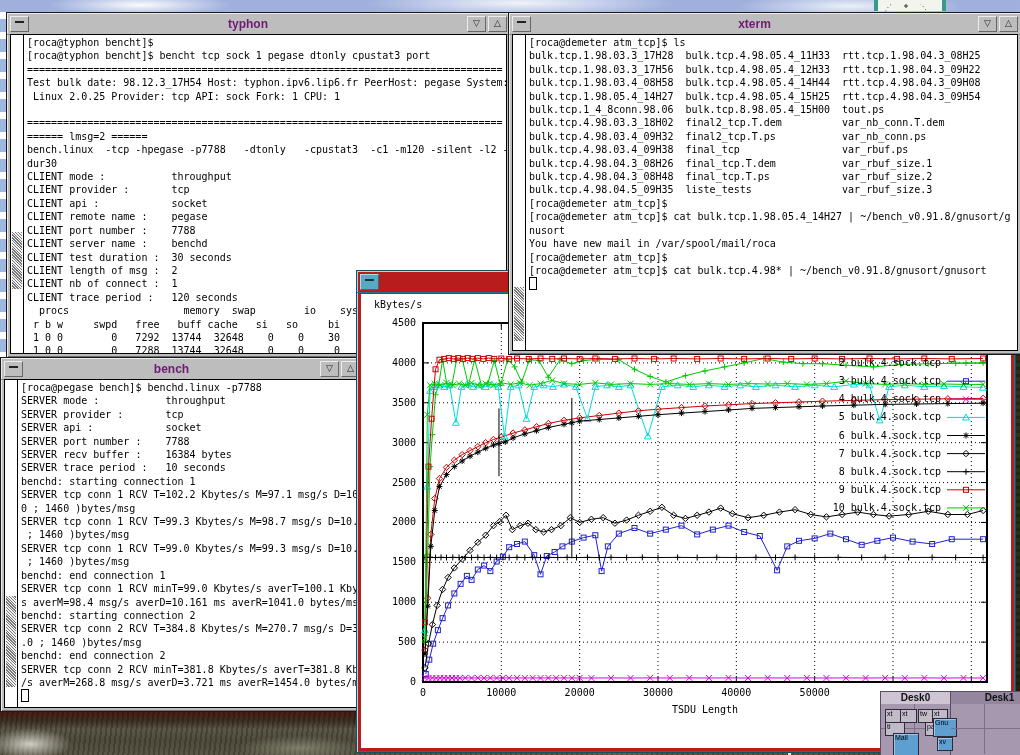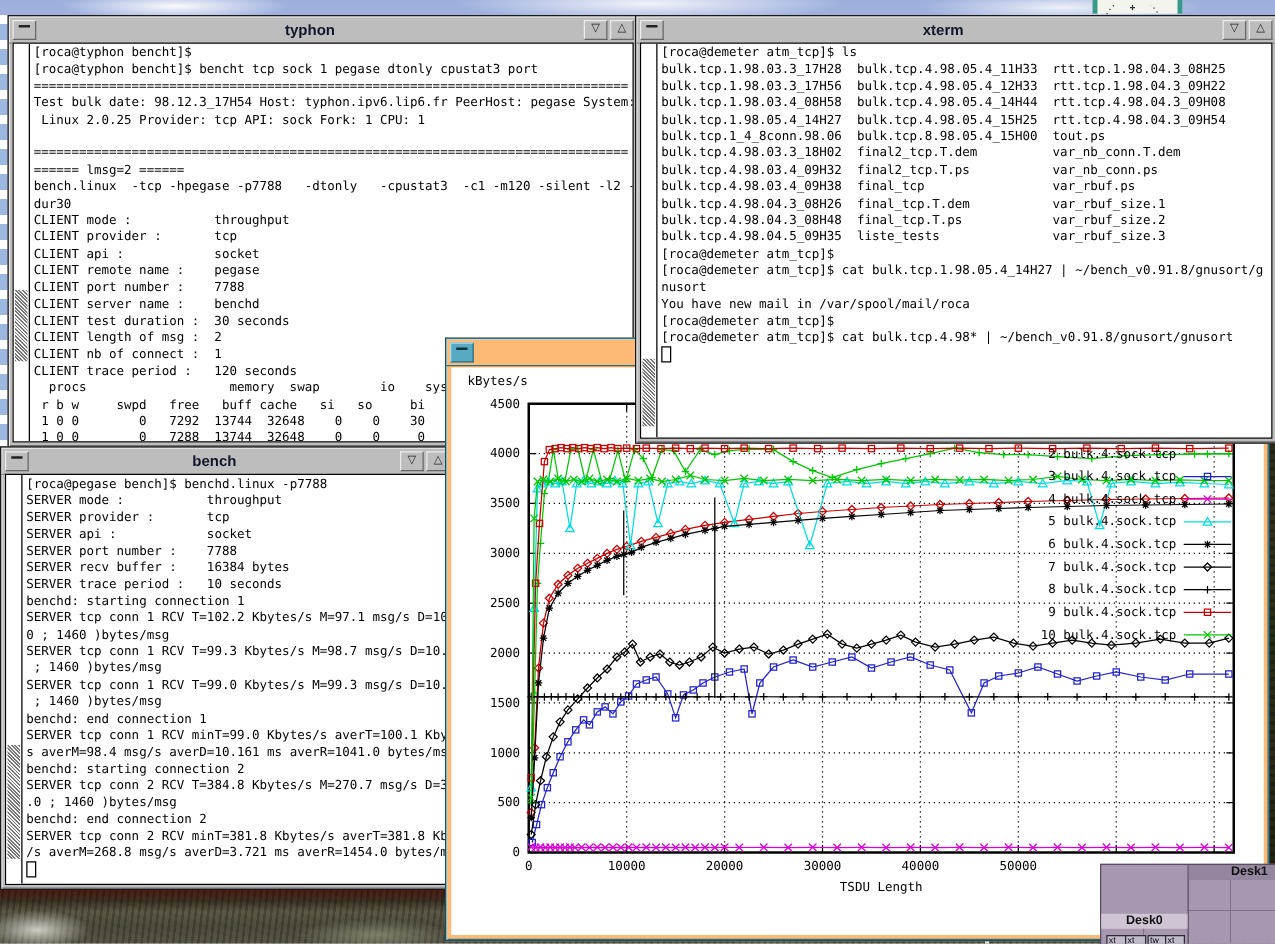--- a/index.html
+++ b/index.html
@@ -29,21 +29,21 @@
   .left-sliver{position:absolute;left:0;top:12px;width:7px;height:348px;
     background:repeating-linear-gradient(180deg,#ffffff 0 7px,#9db8e0 7px 20px);}
   .clock{position:absolute;left:874px;top:0;width:64px;height:11px;background:#f4f4ee;
     border-left:4px solid #379a8b;border-right:4px solid #379a8b;}
 
   
   .xwindow{position:absolute;background:#bdbdbd;border:1px solid #1a1a1a;
     box-shadow:inset 1px 1px 0 #ececec, inset -1px -1px 0 #6f6f6f;}
   .titlebar{height:19px;display:flex;align-items:center;gap:2px;padding:1px 3px;
     border-bottom:1px solid #8a8a8a;}
-  .title{flex:1;text-align:center;font:bold 12px "Liberation Sans",sans-serif;color:#0f172a;
+  .title{flex:1;text-align:center;font:bold 12px "Liberation Sans",sans-serif;color:#701a75;
     white-space:nowrap;overflow:hidden;}
   .tbtn{width:17px;height:14px;flex:none;border:1px solid;border-color:#ececec #666 #666 #ececec;
     font:9px "DejaVu Sans",sans-serif;line-height:13px;text-align:center;color:#222;background:#bdbdbd;}
   .tbtn .dash{display:inline-block;width:9px;height:2px;background:#222;margin-bottom:3px;}
   .client{position:absolute;left:3px;right:3px;top:21px;bottom:3px;background:#fff;
     border:1px solid #000;display:flex;overflow:hidden;justify-content:space-between;}
   .sb{width:12px;flex:none;position:relative;background:#fff;border-right:1px solid #000;}
   .sb .thumb{position:absolute;left:1px;right:1px;
     background-image:repeating-linear-gradient(45deg,#777 0 1px,#f2f2f2 1px 2px);}
   #win-typhon .thumb{top:62%;height:18%;}
@@ -52,34 +52,34 @@
   .term{margin:0;padding:1px 0 0 3px;flex:1;font:10px/13.4px "DejaVu Sans Mono",monospace;
     color:#000;white-space:pre;overflow:hidden;}
   .cursor{display:inline-block;width:6px;height:11px;border:1px solid #000;vertical-align:-2px;}
 
   #win-typhon{left:6px;top:12px;width:503px;height:344px;z-index:2;}
   #win-xterm{left:508px;top:12px;width:512px;height:341px;z-index:4;}
   #win-pegase{left:0;top:357px;width:362px;height:353px;z-index:2;}
 
   
   #win-plot{position:absolute;left:356px;top:270px;width:658px;height:481px;z-index:3;
-    background:#fdba74;border:1px solid #17505f;
+    background:#b91c1c;border:1px solid #17505f;
     box-shadow:inset 1px 1px 0 #a9dcea, inset -1px -1px 0 #2c6f84;}
   #win-plot .titlebar{border-bottom:1px solid #2c6f84;}
   #win-plot .tbtn{background:#58aac2;border-color:#a9dcea #2c6f84 #2c6f84 #a9dcea;}
   #win-plot .tbtn .dash{background:#0e3540;}
   #plot-canvas{position:absolute;left:4px;right:4px;top:23px;bottom:4px;background:#fff;}
   #chart-svg{width:650px;height:454px;display:block;}
 
   
   #pager{position:absolute;left:880px;top:691px;width:140px;height:64px;z-index:5;
     display:flex;background:#a698ae;border:1px solid #584e60;font-family:"Liberation Sans",sans-serif;}
   .desk{width:69px;flex:none;border-right:1px solid #584e60;position:relative;}
   .desk-label{height:12px;text-align:center;font-weight:bold;font-size:10px;line-height:12px;color:#111;}
-  .desk.active .desk-label{background:#cfc4d4;margin-top:39px;}
+  .desk.active .desk-label{background:#cfc4d4;}
   .desk:not(.active) .desk-label{background:#94869e;padding-left:28px;}
   .desk-body{position:relative;height:50px;
     background-image:linear-gradient(90deg, rgba(0,0,0,0) 0 33px, #7e7088 33px 34px, rgba(0,0,0,0) 34px),
                      linear-gradient(180deg, rgba(0,0,0,0) 0 24px, #7e7088 24px 25px, rgba(0,0,0,0) 25px);}
   .mini{position:absolute;border:1px solid #2e2a38;font-size:7px;line-height:8px;color:#000;
     overflow:hidden;padding-left:1px;white-space:nowrap;}
   .mini.gray{background:#c2bac8;}
   .mini.blue{background:#5f9fd0;box-shadow:inset 1px 1px 0 #9cc4e4;}
 </style>
 </head>

